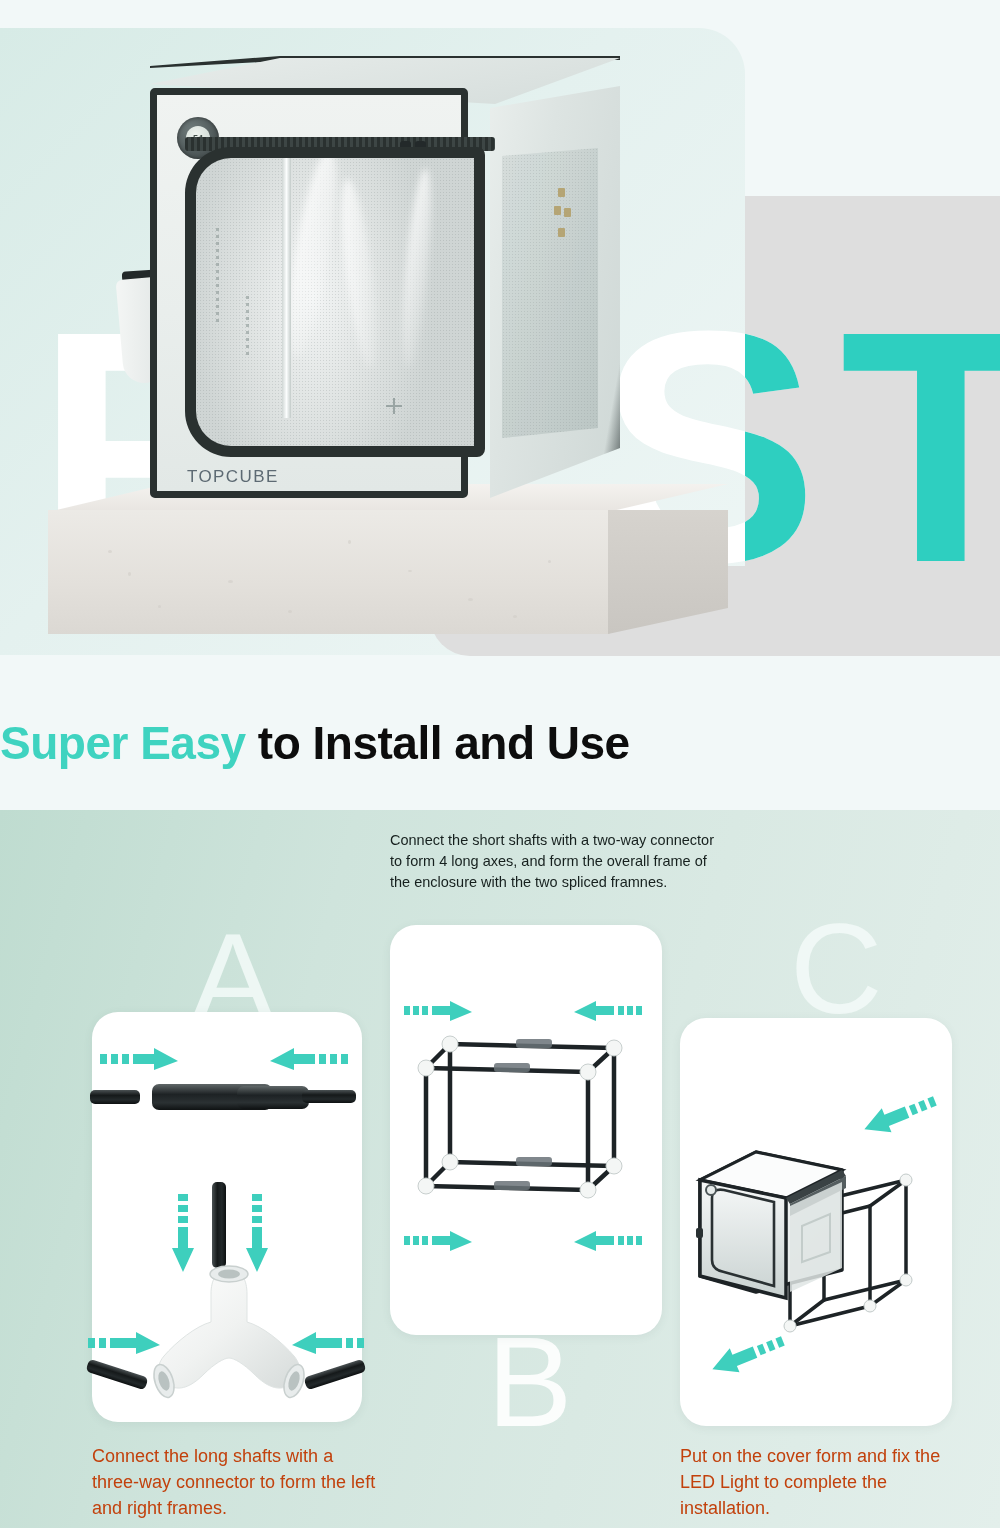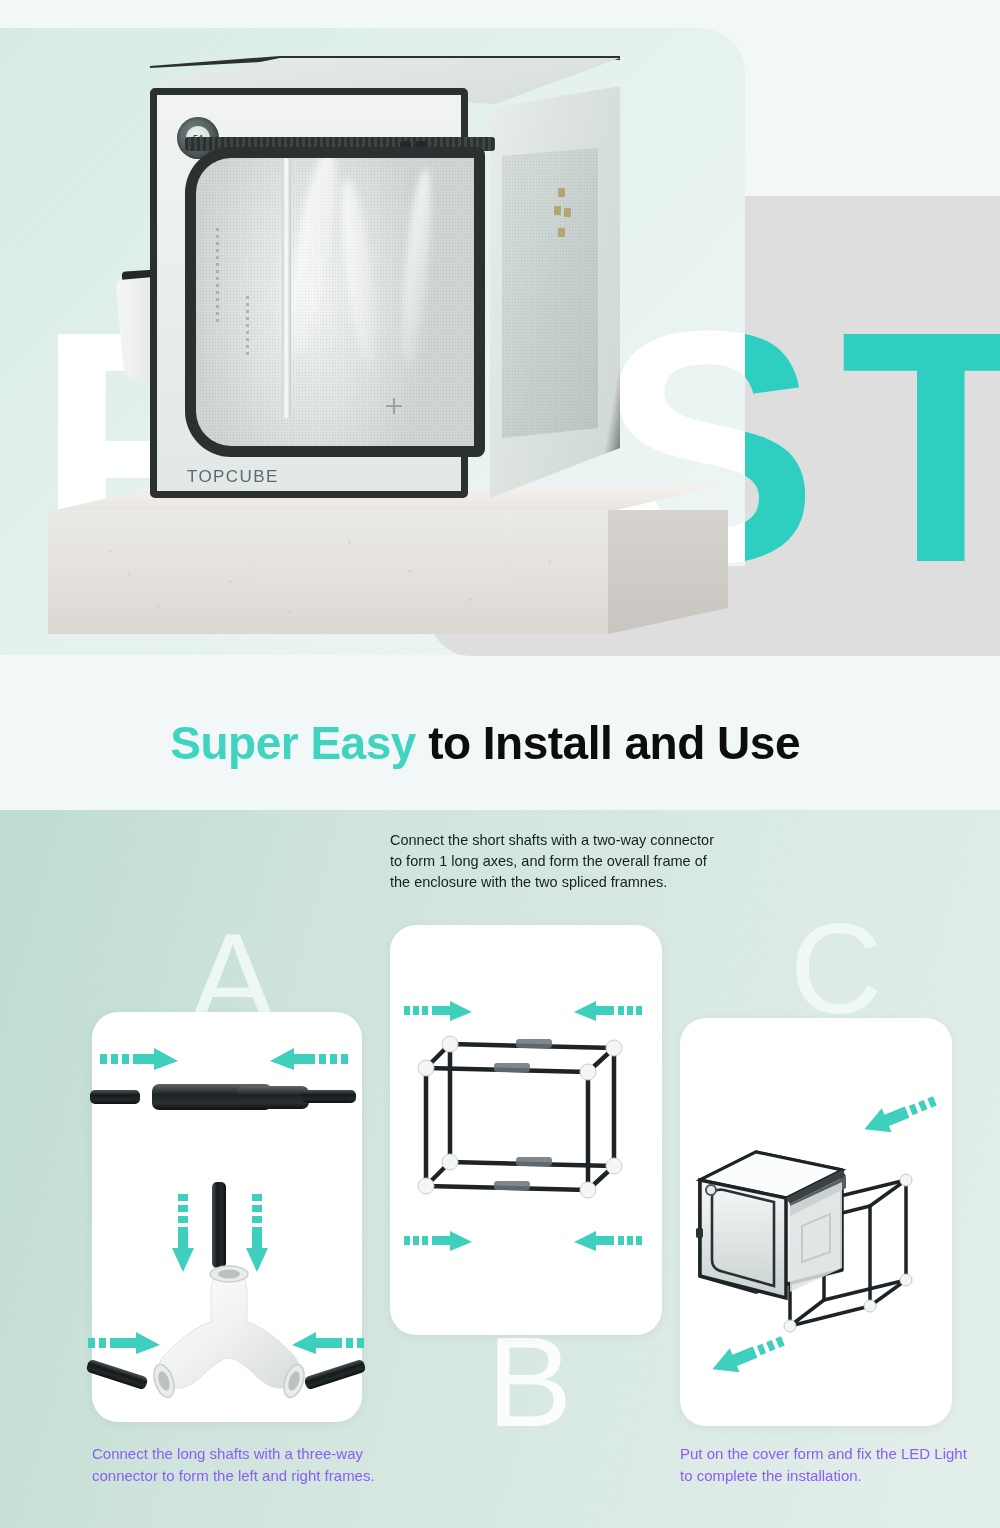--- a/index.html
+++ b/index.html
@@ -127,21 +127,21 @@
   .screw:before,.screw:after { content:""; position:absolute; background:#9aa5a4; }
   .screw:before { left:7px; top:0; width:2px; height:16px; }
   .screw:after { left:0; top:7px; width:16px; height:2px; }
   .handle { position:absolute; left:-30px; top:190px; width:46px; height:105px;
             background:linear-gradient(95deg,#f4f6f5,#dfe4e3);
             border-radius:8px 3px 30px 26px; transform:rotate(-5deg); }
   .handle-cap { position:absolute; left:-28px; top:182px; width:54px; height:11px;
                 background:#23292a; border-radius:4px; transform:rotate(-4deg); }
 
   
-  .headline { position:absolute; left:0; top:716px; width:800px; text-align:right;
+  .headline { position:absolute; left:0; top:716px; width:800px; text-align:left;
               font-size:46px; font-weight:700; color:#0d0d0d; letter-spacing:-.5px; }
   .headline .accent { color:#3fd3c0; }
 
   
   .steps { position:absolute; left:0; top:810px; width:1000px; height:718px;
            background:linear-gradient(105deg,#bfdcd0 0%,#cfe4dc 30%,#d9e9e3 62%,#e3efeb 100%); }
 
   .intro { position:absolute; left:390px; top:830px; width:330px;
            font-size:14.5px; line-height:1.45; color:#16201e; }
 
@@ -150,21 +150,21 @@
   .letter.dim { color:#f4fbf9; opacity:.85; }
   .L-A { left:190px; top:915px; }
   .L-B { left:487px; top:1318px; }
   .L-C { left:790px; top:905px; }
 
   .card { position:absolute; background:#fff; border-radius:26px; box-shadow:0 2px 10px rgba(60,90,85,.08); }
   .card-a { left:92px; top:1012px; width:270px; height:410px; }
   .card-b { left:390px; top:925px; width:272px; height:410px; }
   .card-c { left:680px; top:1018px; width:272px; height:408px; }
 
-  .cap { position:absolute; font-size:15px; line-height:1.45; color:#8b5cf6; }
+  .cap { position:absolute; font-size:18px; line-height:1.45; color:#c2410c; }
   .cap-left  { left:92px; top:1443px; width:290px; }
   .cap-right { left:680px; top:1443px; width:290px; }
 
   
   .arw { position:absolute; }
   .arw svg { display:block; }
 
   
   .shaft { position:absolute; border-radius:5px;
            background:linear-gradient(180deg,#4a5153 0%,#15191a 38%,#23292b 70%,#0d1011 100%); }
@@ -250,21 +250,21 @@
     </div>
   </div>
 </section>
 
 <h1 class="headline">
   <span class="accent">Super Easy</span><span> to Install and Use</span>
 </h1>
 
 <section class="steps"></section>
 
-<p class="intro">Connect the short shafts with a two-way connector to form 1 long axes, and form the overall frame of the enclosure with the two spliced framnes.</p>
+<p class="intro">Connect the short shafts with a two-way connector to form 4 long axes, and form the overall frame of the enclosure with the two spliced framnes.</p>
 
 <div class="letter dim L-A">A</div>
 <div class="letter L-B">B</div>
 <div class="letter dim L-C">C</div>
 
 <div class="card card-a">
 
   <div class="arw" style="left:8px;top:34px;">
     <svg width="78" height="26" viewBox="0 0 78 26">
       <rect x="0" y="8" width="7" height="10" fill="#3ecfbd"></rect>

